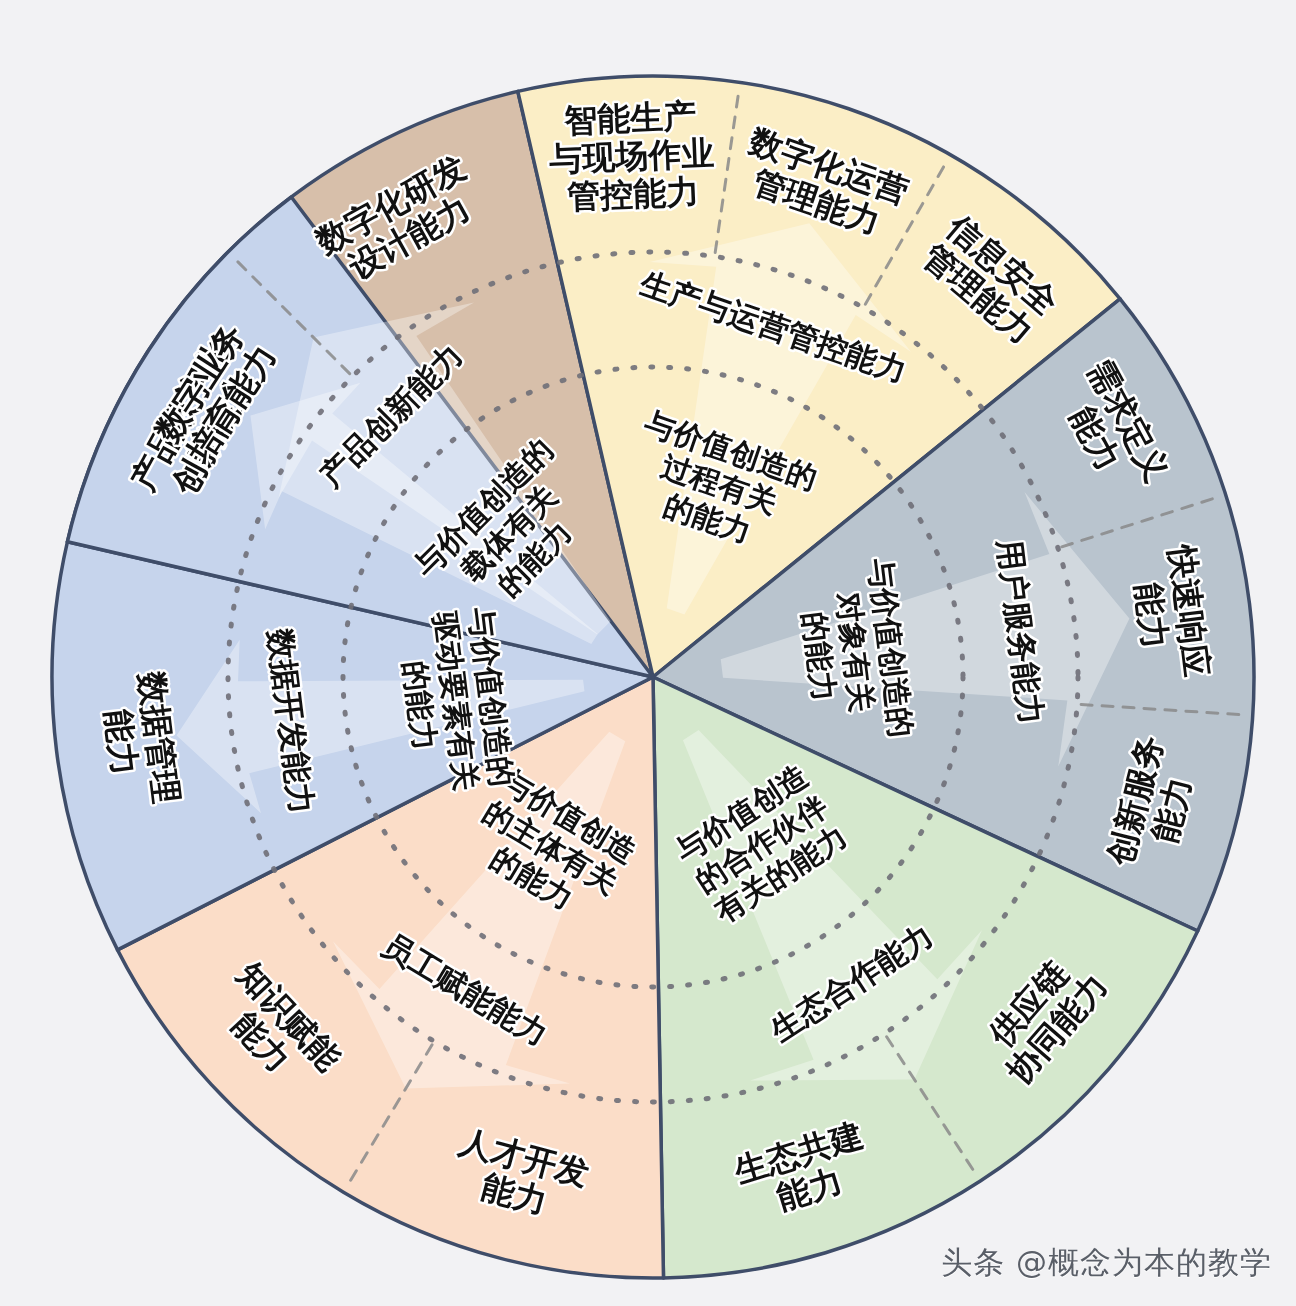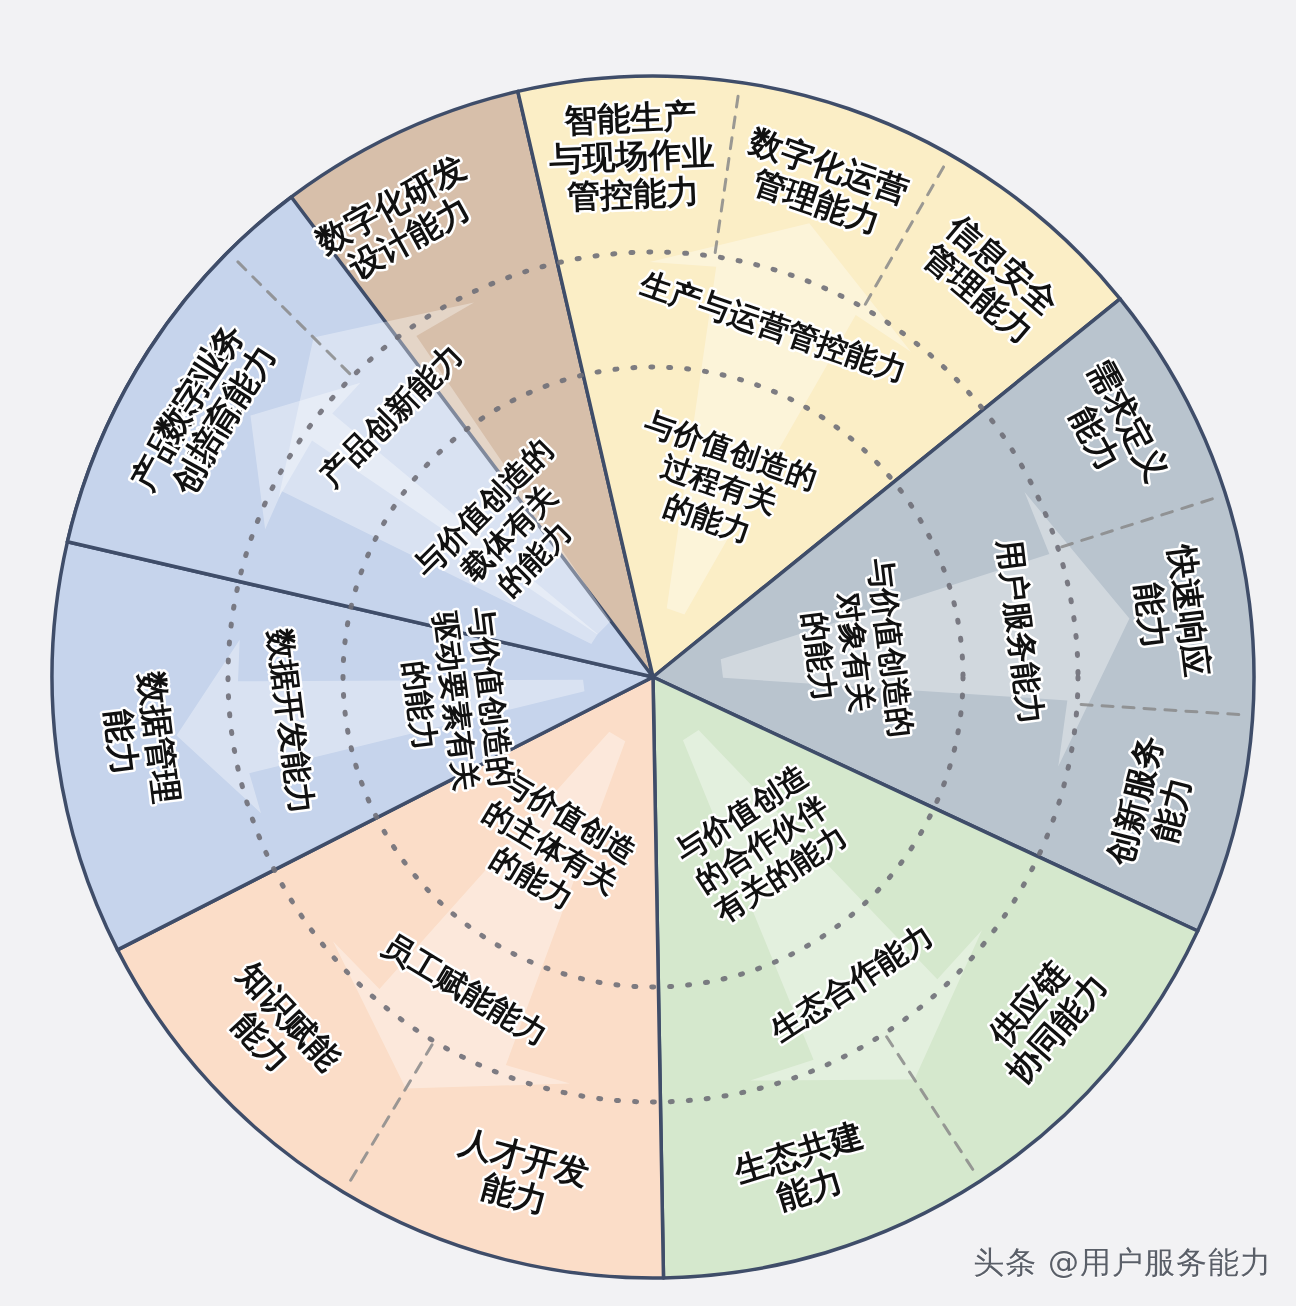--- a/index.html
+++ b/index.html
@@ -163,14 +163,14 @@
           <text class="sector-label lbl-mid" x="0" y="0"><tspan x="0" dy="0">数据开发能力</tspan></text>
         </g>
         <g transform="translate(137.86854729815389,740.2501892272716) rotate(83)">
           <text class="sector-label lbl-outer" x="0" y="-19"><tspan x="0" dy="0">数据管理</tspan><tspan x="0" dy="38">能力</tspan></text>
         </g>
         <g transform="translate(217.7299752363249,394.33234082720094) rotate(303)">
           <text class="sector-label lbl-outer" x="0" y="-19"><tspan x="0" dy="0">数字业务</tspan><tspan x="0" dy="38">培育能力</tspan></text>
         </g>
       </g>
   </svg>
-  <div class="watermark">头条 @用户服务能力</div>
+  <div class="watermark">头条 @概念为本的教学</div>
 </div>
 
 </body></html>

